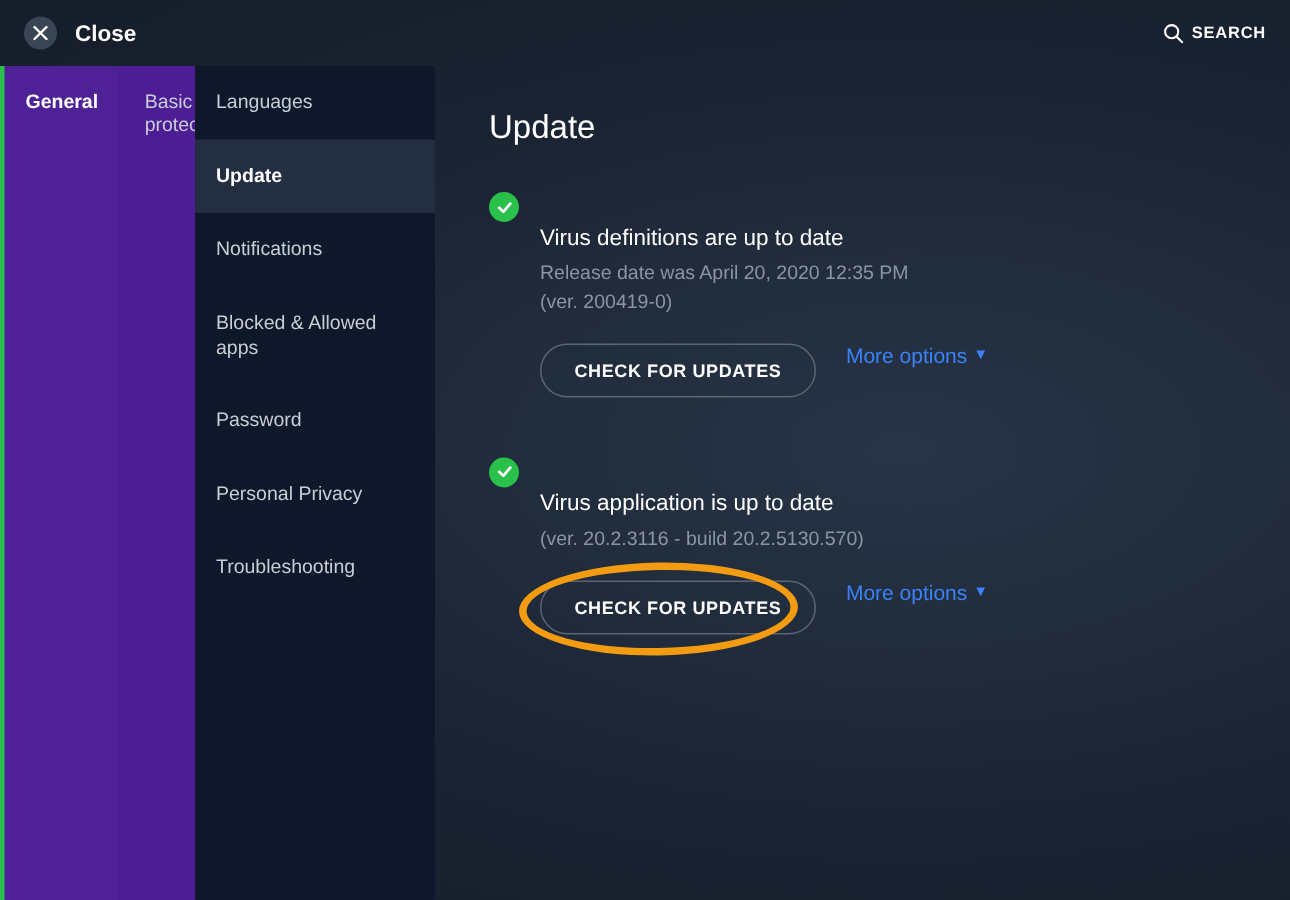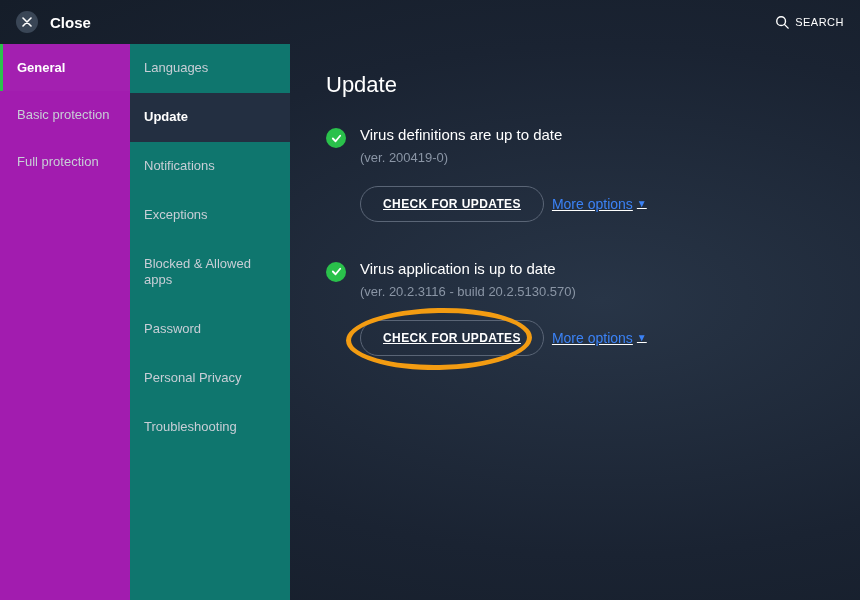--- a/index.html
+++ b/index.html
@@ -44,49 +44,49 @@
 .search-btn {
   display: flex;
   align-items: center;
   gap: 6px;
   cursor: pointer;
   color: #fff;
 }
 .search-btn svg { width: 14px; height: 14px; }
 .search-label {
   font-size: 11px;
-  font-weight: 400;
+  font-weight: 700;
   letter-spacing: 0.5px;
 }
 .body-wrap {
   display: flex;
   height: calc(100% - 44px);
 }
 .sidebar-primary {
   width: 130px;
-  background: #a21caf;
-  display: flex;
-  flex-direction: column;
+  background: #4c1d95;
+  display: flex;
+  flex-direction: row;
 }
 .sidebar-primary .item {
   padding: 16px 14px;
   font-size: 13px;
   color: #c8ced6;
   cursor: pointer;
   border-left: 3px solid transparent;
 }
 .sidebar-primary .item.active {
   color: #fff;
   font-weight: 600;
   border-left: 3px solid #2ac14b;
   background: rgba(255,255,255,0.02);
 }
 .sidebar-secondary {
   width: 160px;
-  background: #0f766e;
+  background: #0f172a;
   display: flex;
   flex-direction: column;
 }
 .sidebar-secondary .item {
   padding: 16px 14px;
   font-size: 13px;
   color: #c8ced6;
   cursor: pointer;
   line-height: 1.3;
 }
@@ -120,33 +120,33 @@
   justify-content: center;
   flex-shrink: 0;
   margin-top: 2px;
 }
 .check-icon svg { width: 11px; height: 11px; }
 .block-body { flex: 1; }
 .status-title {
   font-size: 15px;
   color: #fff;
   margin-bottom: 6px;
+  margin-top: 24px;
 }
 .meta-line {
   font-size: 13px;
   color: #8a95a5;
   line-height: 1.45;
 }
 .actions {
   display: flex;
-  align-items: center;
-  gap: 8px;
+  align-items: flex-start;
+  gap: 20px;
   margin-top: 18px;
   position: relative;
-  text-decoration: underline;
 }
 .pill-btn {
   border: 1px solid #5a6576;
   background: transparent;
   color: #fff;
   font-size: 12px;
   font-weight: 700;
   letter-spacing: 0.4px;
   padding: 10px 22px;
   border-radius: 999px;
@@ -201,38 +201,38 @@
   <div class="sidebar-primary">
     <div class="item active"><span>General</span></div>
     <div class="item"><span>Basic protection</span></div>
     <div class="item"><span>Full protection</span></div>
   </div>
 
   <div class="sidebar-secondary">
     <div class="item"><span>Languages</span></div>
     <div class="item active"><span>Update</span></div>
     <div class="item"><span>Notifications</span></div>
-    <div class="item"><span>Exceptions</span></div>
     <div class="item"><span>Blocked &amp; Allowed apps</span></div>
     <div class="item"><span>Password</span></div>
     <div class="item"><span>Personal Privacy</span></div>
     <div class="item"><span>Troubleshooting</span></div>
   </div>
 
   <div class="content">
     <h1 class="page-title">Update</h1>
 
     <div class="update-block">
       <div class="check-icon">
         <svg viewBox="0 0 12 12">
             <path d="M2 6 L5 9 L10 3" stroke="#fff" stroke-width="2" fill="none" stroke-linecap="round" stroke-linejoin="round"></path>
           </svg>
       </div>
       <div class="block-body">
         <div class="status-title">Virus definitions are up to date</div>
+        <div class="meta-line">Release date was April 20, 2020 12:35 PM</div>
         <div class="meta-line">(ver. 200419-0)</div>
         <div class="actions">
           <button class="pill-btn">CHECK FOR UPDATES</button>
           <span class="more-link">
             <span>More options</span>
             <span class="caret">▼</span>
           </span>
         </div>
       </div>
     </div>

